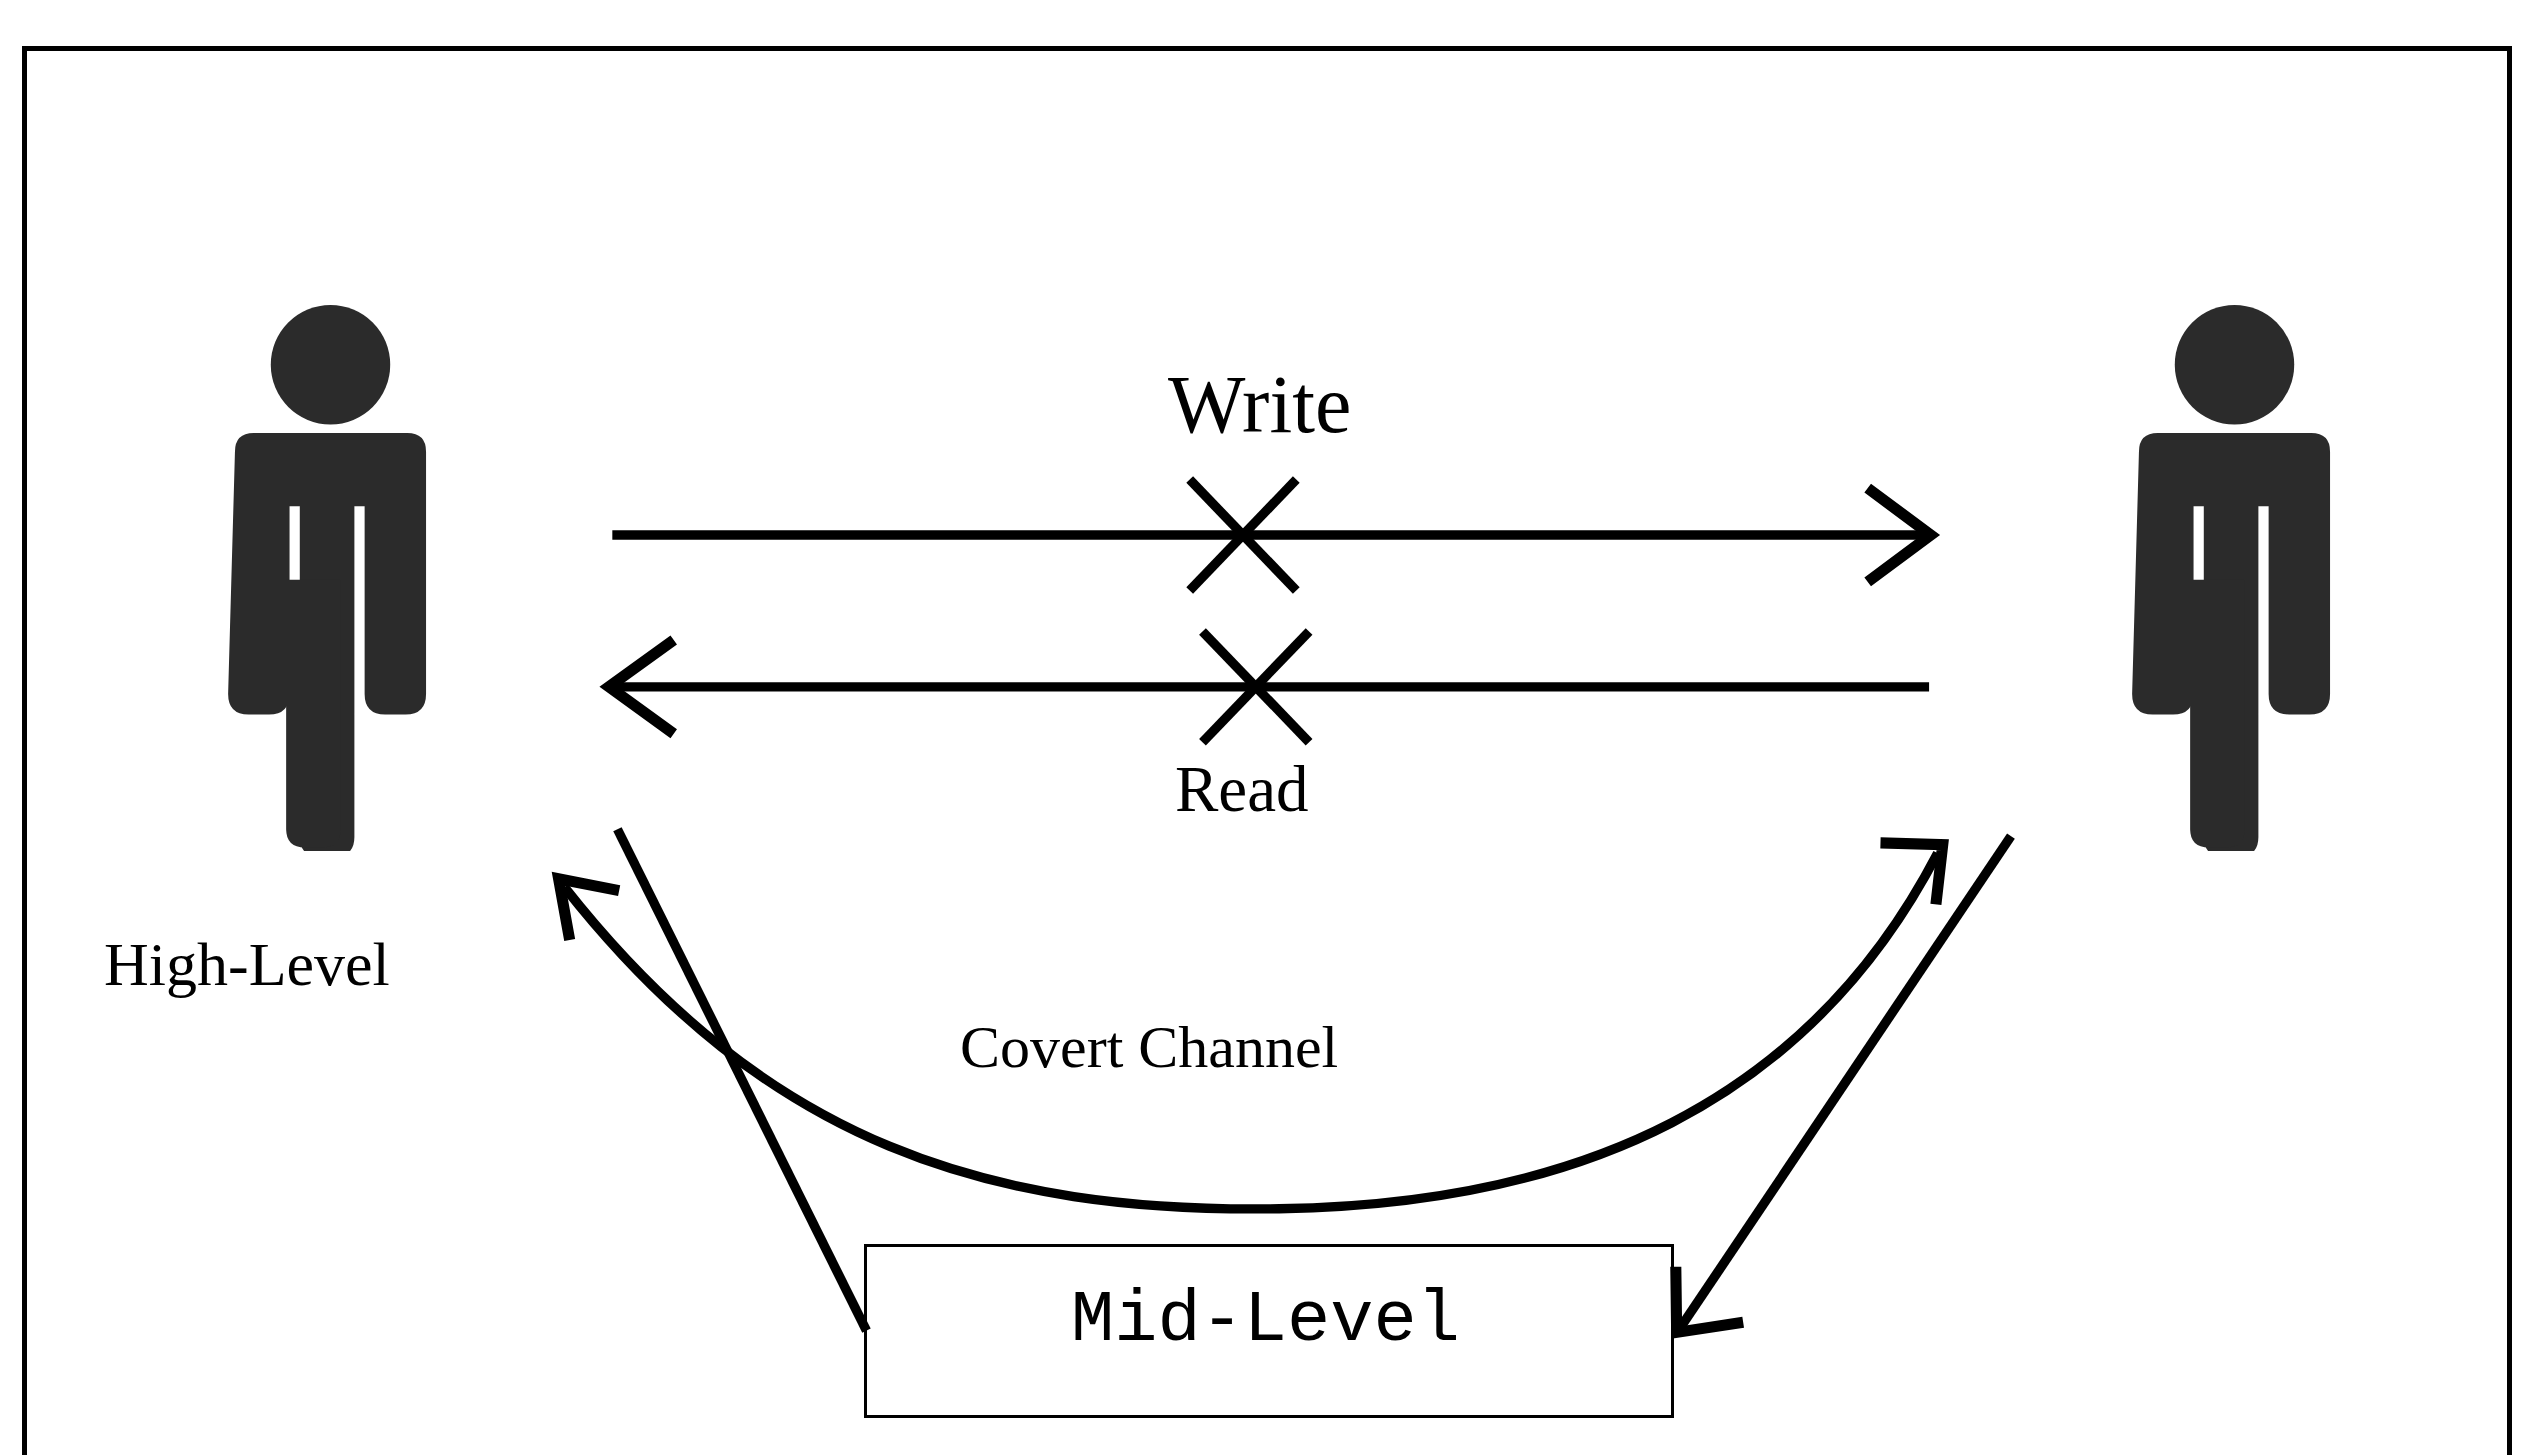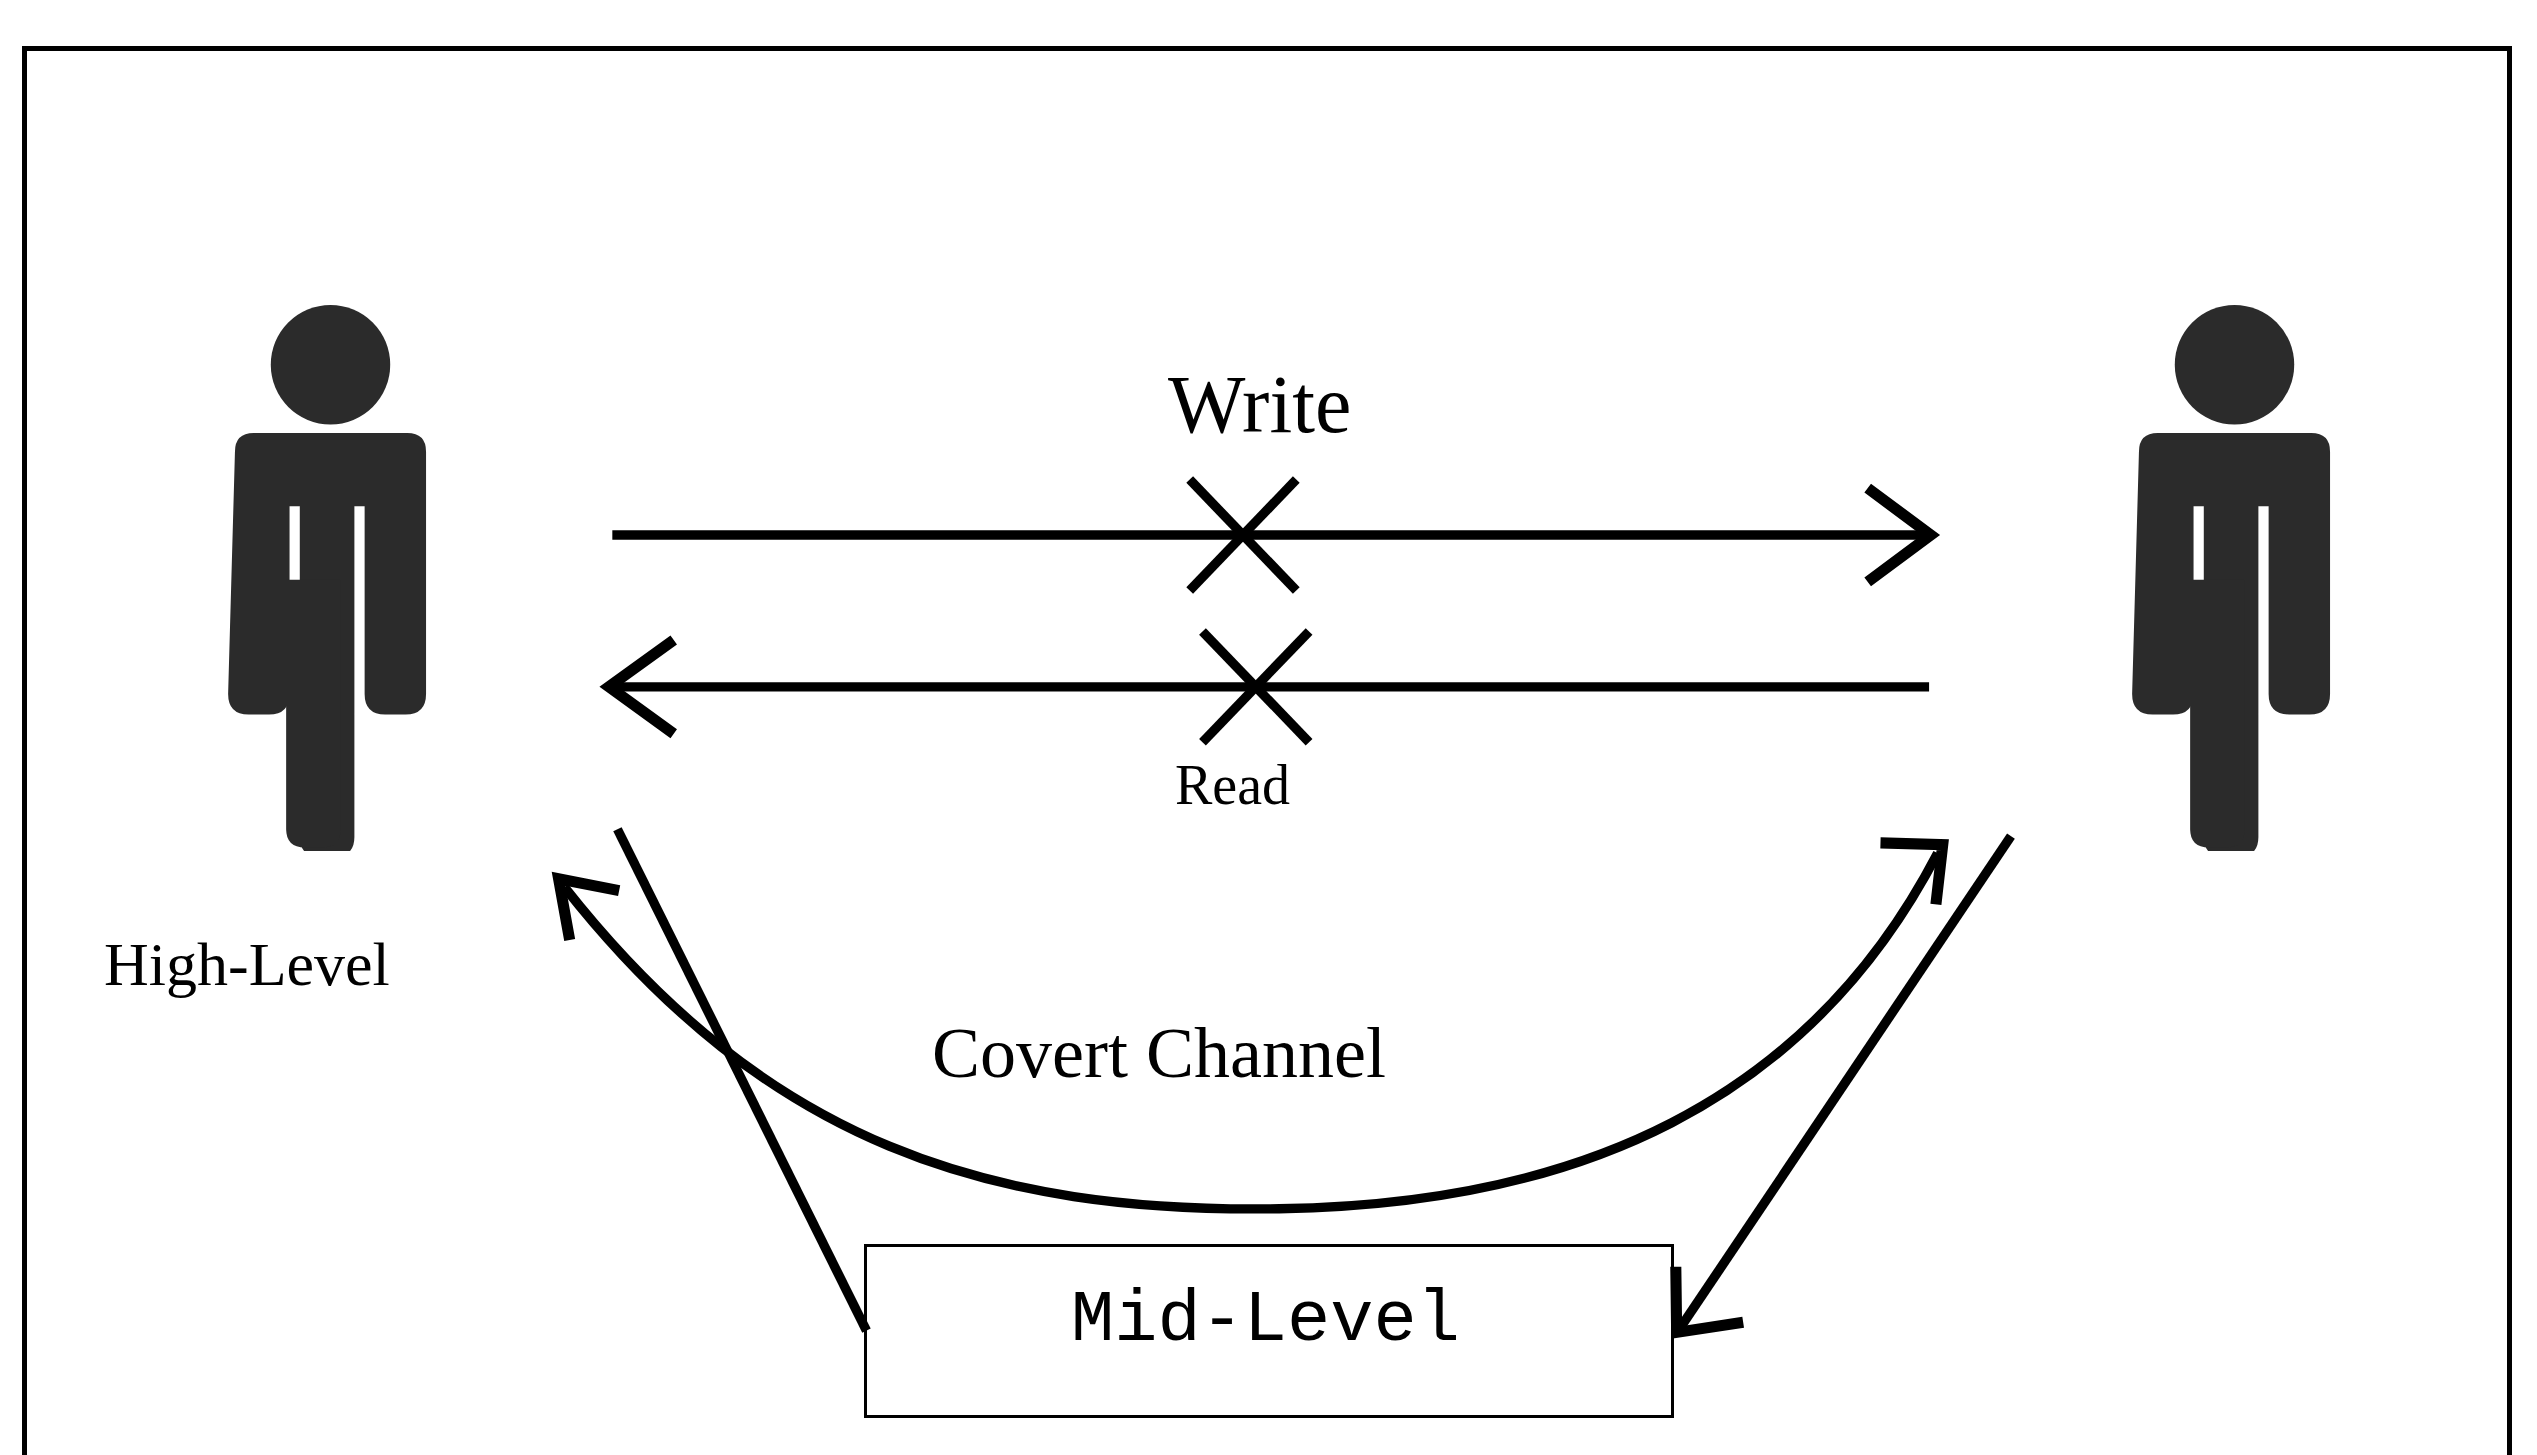--- a/index.html
+++ b/index.html
@@ -36,24 +36,24 @@
   }
   .label {
     position: absolute;
     color: #000000;
     white-space: nowrap;
     line-height: 1;
     font-family: "Liberation Serif", "DejaVu Serif", serif;
   }
   #label-write      { left: 1168px; top: 328px;  font-size: 82px; }
   #label-blp        { left: 1420px; top: 490px;  font-size: 82px; }
-  #label-read       { left: 1175px; top: 721px;  font-size: 56px; }
+  #label-read       { left: 1175px; top: 721px;  font-size: 65px; }
   #label-high-level { left: 104px;  top: 897px; font-size: 62px; }
   #label-low-level  { left: 2014px; top: 883px; font-size: 82px; }
-  #label-covert     { left: 932px; top: 981px; font-size: 72px; font-family: Liberation Serif, serif; }
+  #label-covert     { left: 960px; top: 981px; font-size: 60px; font-family: Liberation Serif, serif; }
   #label-mid-level  { left: 1071px; top: 1249px; font-size: 72px; font-family: Liberation Mono, monospace; }
 
   #midlevel-box {
     position: absolute;
     left: 864px;
     top: 1208px;
     width: 810px;
     height: 174px;
     border: 3.4px solid #000000;
     box-sizing: border-box;

